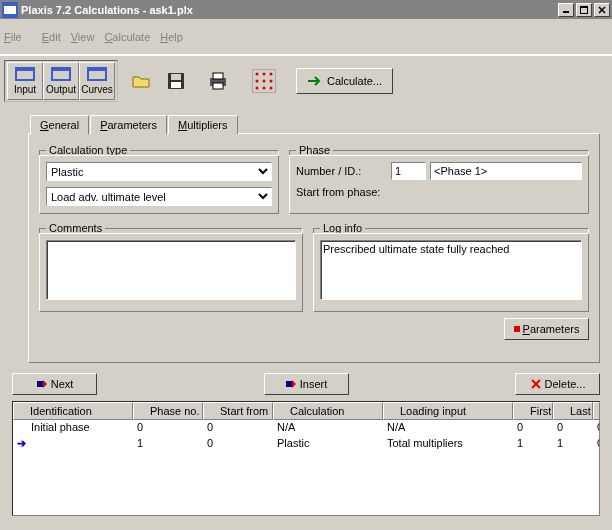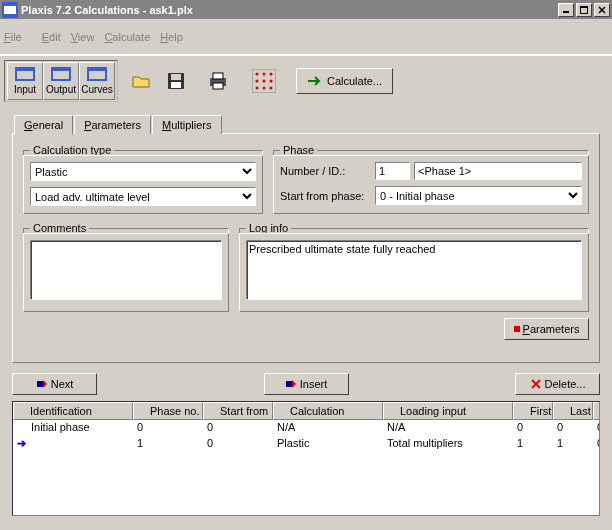--- a/index.html
+++ b/index.html
@@ -46,21 +46,21 @@
   .tb-btn-flat{width:28px;height:28px;display:flex;align-items:center;justify-content:center;margin-right:6px;cursor:pointer;}
   .calc-btn{
     height:26px;padding:0 10px;background:#d4d0c8;
     border:1px solid #fff;border-right-color:#404040;border-bottom-color:#404040;
     display:flex;align-items:center;cursor:pointer;
   }
   .client {
     background:#d4d0c8;padding:10px 12px 0 12px;
     height:441px;
   }
-  .tabs-wrap{position:relative;}
+  .tabs-wrap{position:relative;margin-left:16px;}
   .tab-row{display:flex;position:relative;z-index:2;margin-left:2px;}
   .tab{padding:3px 9px;border:1px solid #808080;border-bottom:none;
        background:#d4d0c8;margin-right:1px;border-top-left-radius:2px;
        border-top-right-radius:2px;font-size:11px;}
   .tab.active{background:#d4d0c8;border-bottom:1px solid #d4d0c8;margin-bottom:-1px;
        border-color:#fff #808080 #d4d0c8 #fff;}
   .tab:not(.active){border-color:#fff #808080 #808080 #fff;}
   .tab-panel{
     border:1px solid #fff;border-right-color:#808080;border-bottom-color:#808080;
     padding:10px;position:relative;z-index:1;margin-top:-1px;height:230px;
@@ -70,21 +70,21 @@
     border-right-color:#fff;border-bottom-color:#fff;
     padding:6px;margin:0;position:relative;
   }
   fieldset::before{content:"";position:absolute;inset:0;border:1px solid #fff;
     border-right-color:#808080;border-bottom-color:#808080;margin:-1px;pointer-events:none;}
   legend{padding:0 3px;font-size:11px;}
   .row-top{display:flex;gap:10px;}
   .calc-type{width:240px;height:70px;}
   .phase-box{flex:1;height:70px;}
   .row-mid{display:flex;gap:10px;margin-top:8px;}
-  .comments{width:206px;height:90px;}
+  .comments{width:264px;height:90px;}
   .loginfo{flex:1;height:90px;}
   select,input,textarea{
     font-family:inherit;font-size:11px;background:#fff;
     border:1px solid #808080;border-right-color:#fff;border-bottom-color:#fff;
   }
   textarea{width:100%;height:60px;resize:none;box-shadow:inset 1px 1px 0 #404040;}
   select{height:19px;}
   input{height:18px;padding:1px 3px;}
   .btn{
     background:#d4d0c8;border:1px solid #fff;
@@ -240,23 +240,20 @@
         </fieldset>
         <fieldset class="phase-box">
           <legend>Phase</legend>
           <div style="display:flex;align-items:center;margin-bottom:6px">
             <span style="width:95px">Number / ID.:</span>
             <input style="width: 35px; margin-right: 4px;" value="1">
             <input style="flex: 1 1 0%;" value="&lt;Phase 1&gt;">
           </div>
           <div style="display:flex;align-items:center">
             <span style="width:95px">Start from phase:</span>
-            <select style="flex:1">
-              <option>0 - Initial phase</option>
-            </select>
           </div>
         </fieldset>
       </div>
 
       <div class="row-mid">
         <fieldset class="comments">
           <legend>Comments</legend>
           <textarea style=""></textarea>
         </fieldset>
         <fieldset class="loginfo">

